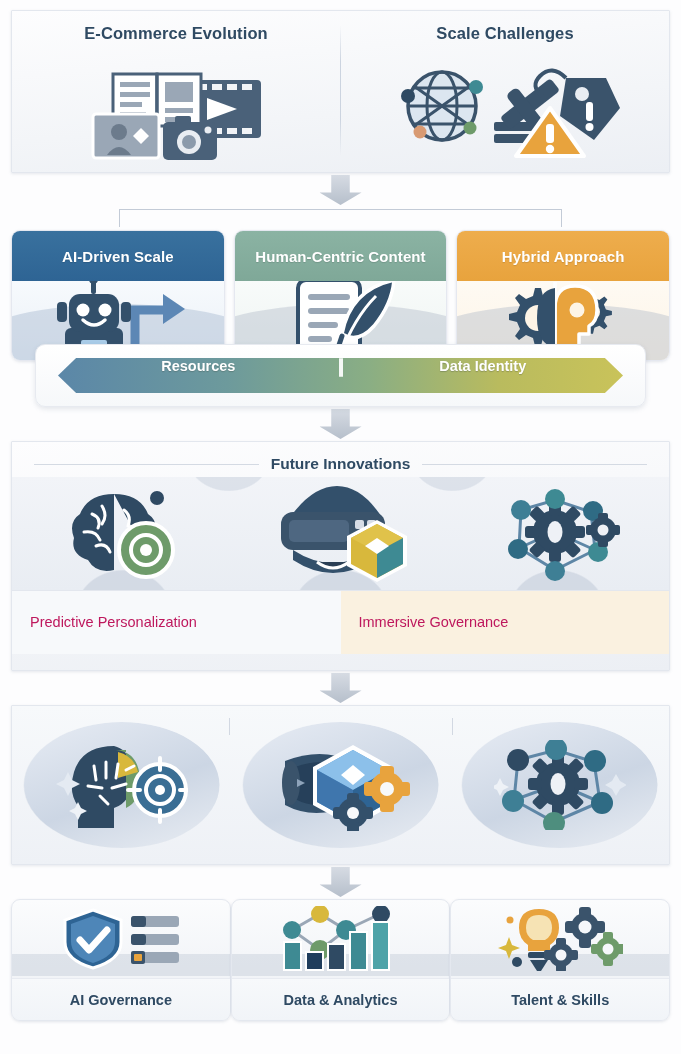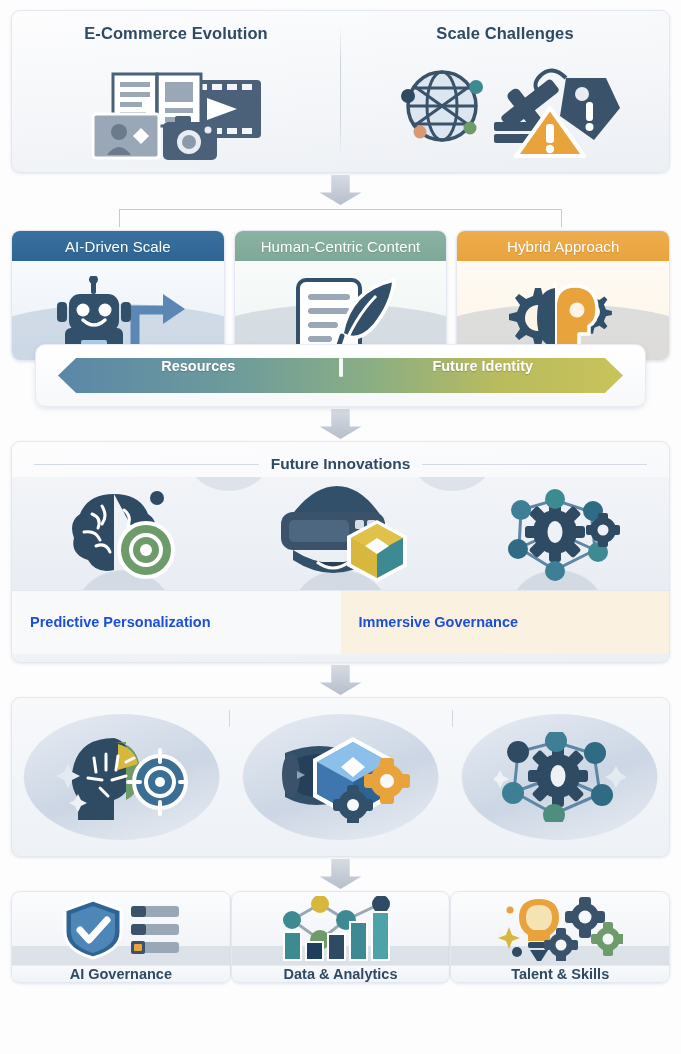--- a/index.html
+++ b/index.html
@@ -14,21 +14,21 @@
     position:relative;
     width:681px; height:1054px;
     padding:10px 11px 12px 11px;
     background:#fdfdfe;
     display:flex; flex-direction:column;
   }
 
   
   .panel {
     position:relative;
-    border-radius:9px;
+    border-radius:1px;
     background:linear-gradient(175deg,#fdfdfe 0%,#f3f5f8 60%,#eceff4 100%);
     border:1px solid #e3e7ee;
     box-shadow:0 1px 3px rgba(120,135,155,.18);
     overflow:hidden;
     text-align:right;
   }
 
   
   .top-row { display:flex; height:163px; gap:0; }
   .top-cell {
@@ -65,22 +65,22 @@
 
   
   .strategy-row { display:flex; gap:9px; height:131px; flex:none; }
   .strat-col {
     flex:1; border-radius:9px; overflow:hidden;
     box-shadow:0 1px 3px rgba(120,135,155,.20);
     display:flex; flex-direction:column;
     border:1px solid rgba(226,230,238,.9);
   }
   .strat-head {
-    height:30px; display:flex; align-items:center; justify-content:center;
-    color:#ffffff; font-size:15px; font-weight:normal; letter-spacing:.1px;
+    height:50px; display:flex; align-items:center; justify-content:center;
+    color:#ffffff; font-size:15px; font-weight:bold; letter-spacing:.1px;
     text-shadow:0 1px 1px rgba(0,0,0,.13);
   }
   .strat-body { flex:1; position:relative; overflow:hidden; display:flex; align-items:flex-end; justify-content:center; }
   .strat-body .hill {
     position:absolute; bottom:-40px; left:50%; transform:translateX(-50%);
     width:150%; height:96px; border-radius:50% 50% 0 0;
     background:rgba(176,186,200,.42);
   }
   .strat-body svg { position:relative; z-index:2; margin-bottom:-2px; }
 
@@ -97,21 +97,21 @@
     background:linear-gradient(90deg,#5b87a8 0%,#6d9a9c 30%,#8aae84 55%,#b9bb5e 78%,#c9c35a 100%);
     clip-path:polygon(0% 50%,3.2% 0%,96.8% 0%,100% 50%,96.8% 100%,3.2% 100%);
   }
   .tradeoff-bar .seg {
     flex:1; text-align:center; color:#ffffff; font-size:14.5px; font-weight:bold;
     text-shadow:0 1px 1px rgba(60,70,60,.30);
   }
   .tradeoff-bar .sep { width:2px; height:19px; background:rgba(255,255,255,.92); border-radius:1px; }
 
   
-  .future-panel { flex:none; padding:0 0 8px 0; }
+  .future-panel { flex:none; padding:0 0 16px 0; }
   .future-head {
     display:flex; align-items:center; gap:12px;
     padding:13px 22px 4px 22px;
   }
   .future-head .rule { flex:1; height:1px; background:#d4dae3; }
   .future-head .label { font-size:15.5px; font-weight:bold; color:#2f4a63; }
   .future-art {
     position:relative; height:113px; display:flex;
     background:linear-gradient(180deg,#f2f4f8 0%,#e9edf3 100%);
   }
@@ -121,21 +121,21 @@
       radial-gradient(80px 68px at 17% 118%, #c2cbd9 0 58%, transparent 60%),
       radial-gradient(80px 68px at 50% 118%, #c2cbd9 0 58%, transparent 60%),
       radial-gradient(80px 68px at 83% 118%, #c2cbd9 0 58%, transparent 60%),
       radial-gradient(70px 58px at 33% -18%, #ccd4e0 0 58%, transparent 60%),
       radial-gradient(70px 58px at 67% -18%, #ccd4e0 0 58%, transparent 60%);
   }
   .future-cell { flex:1; position:relative; z-index:2; display:flex; align-items:center; justify-content:center; }
   .future-labels { display:flex; height:64px; border-top:1px solid #e3e7ee; }
   .future-labels .fl {
     flex:1; display:flex; align-items:center; padding:0 18px;
-    font-size:14.5px; font-weight:bold; color:#1d4ed8; line-height:1.22;
+    font-size:14.5px; font-weight:normal; color:#be185d; line-height:1.22;
   }
 
   
   .medallion-band {
     flex:none; height:160px; position:relative;
     display:flex; align-items:center;
     background:linear-gradient(180deg,#f7f9fb 0%,#eef1f6 100%);
   }
   .medallion-band .tick {
     position:absolute; top:12px; width:1px; height:17px; background:#d2d8e2;
@@ -144,21 +144,21 @@
   .med-lens {
     position:absolute; width:196px; height:126px;
     background:linear-gradient(160deg,#e7ecf4 0%,#ccd6e4 55%,#e9edf3 100%);
     border-radius:50% / 50%;
     clip-path:ellipse(50% 50% at 50% 50%);
     box-shadow:0 1px 4px rgba(120,135,155,.22);
   }
   .med-cell svg { position:relative; z-index:3; }
 
   
-  .pillars { display:flex; gap:0; height:92px; flex:none; }
+  .pillars { display:flex; gap:0; height:122px; flex:none; }
   .pillar {
     flex:1; border-radius:9px; overflow:hidden;
     background:linear-gradient(180deg,#fbfcfd 0%,#f4f6f9 45%,#eef1f5 100%);
     border:1px solid #e4e8ef;
     box-shadow:0 1px 3px rgba(120,135,155,.20);
     display:flex; flex-direction:column; position:relative;
   }
   .pillar .band {
     position:absolute; left:0; right:0; top:54px; height:22px;
     background:rgba(196,203,214,.45);
@@ -334,21 +334,21 @@
         </svg>
       </div>
     </div>
   </div>
 
   <div class="tradeoff-wrap">
     <div class="tradeoff-bar">
       <div class="seg">Resources</div>
       <div class="sep"></div>
       <div class="sep"></div>
-      <div class="seg">Future Identity</div>
+      <div class="seg">Data Identity</div>
     </div>
   </div>
 
   <div class="arrow-slot">
     <div class="arrow-down"></div>
   </div>
 
   <div class="panel future-panel">
     <div class="future-head">
       <div class="rule"></div>

